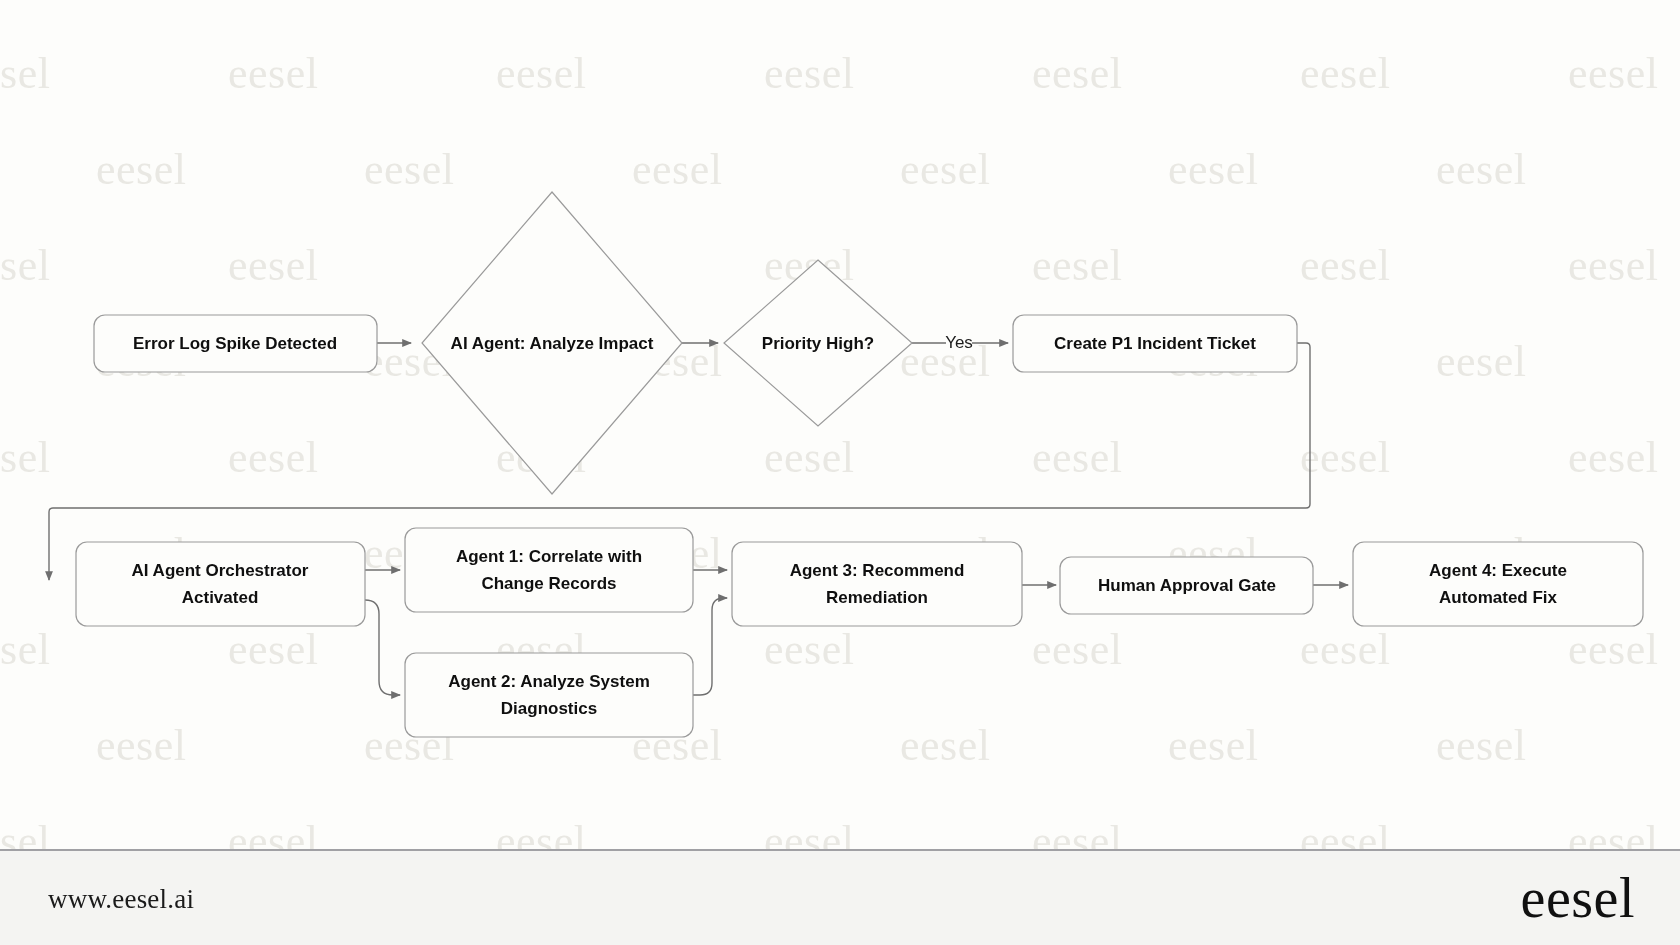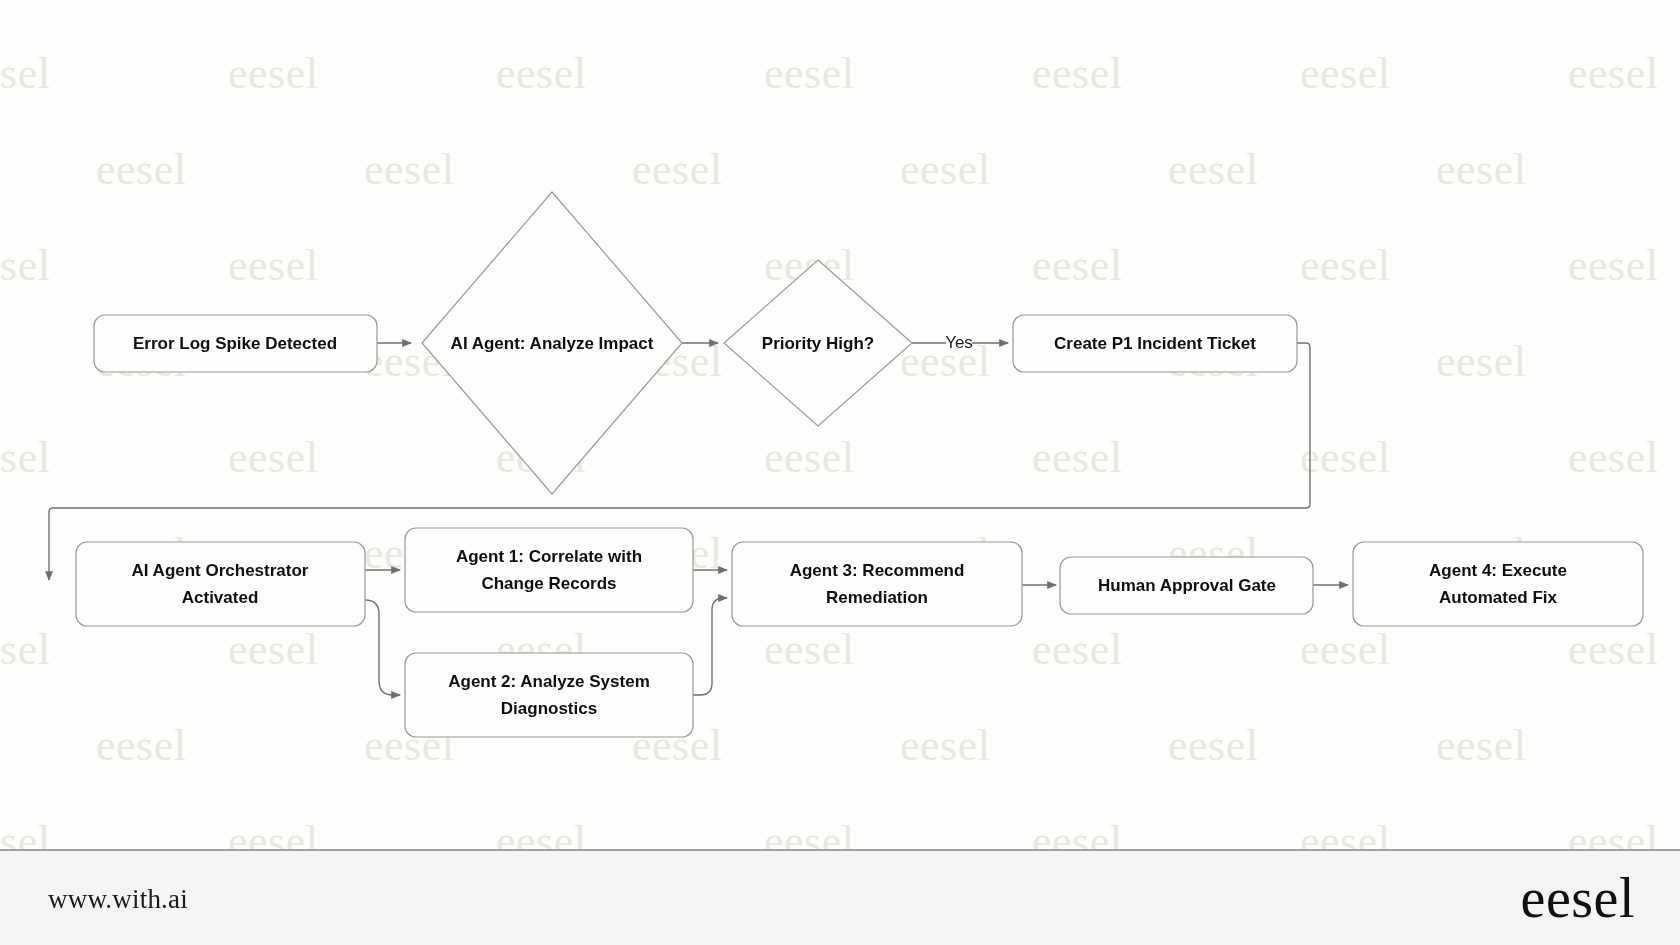--- a/index.html
+++ b/index.html
@@ -225,17 +225,17 @@
       <g>
         <rect class="node-shape" x="1353" y="542" width="290" height="84" rx="11" ry="11"></rect>
         <text class="node-text" x="1498" y="572">Agent 4: Execute</text>
         <text class="node-text" x="1498" y="599">Automated Fix</text>
       </g>
 
     </svg>
   </div>
 
   <div class="footer">
-    <div class="footer-url">www.with.ai</div>
+    <div class="footer-url">www.eesel.ai</div>
     <div class="footer-logo">eesel</div>
   </div>
 
 </div>
 
 </body></html>

